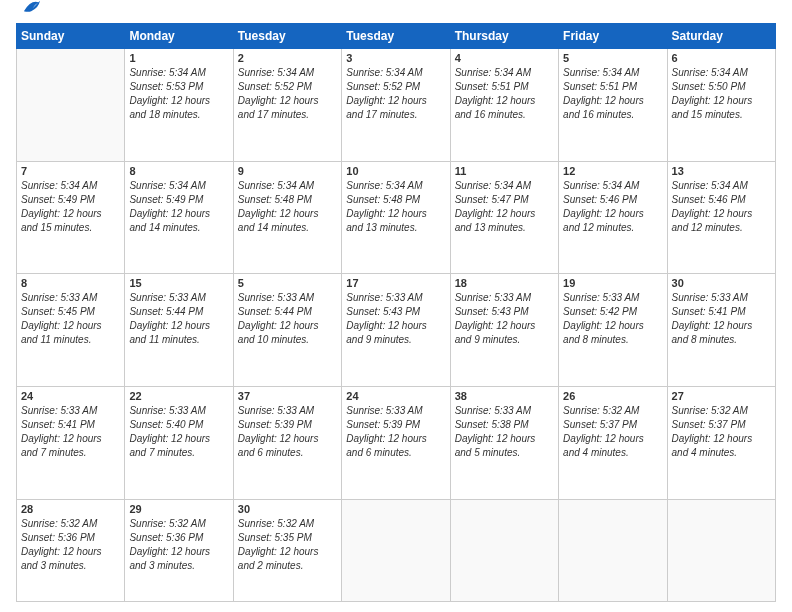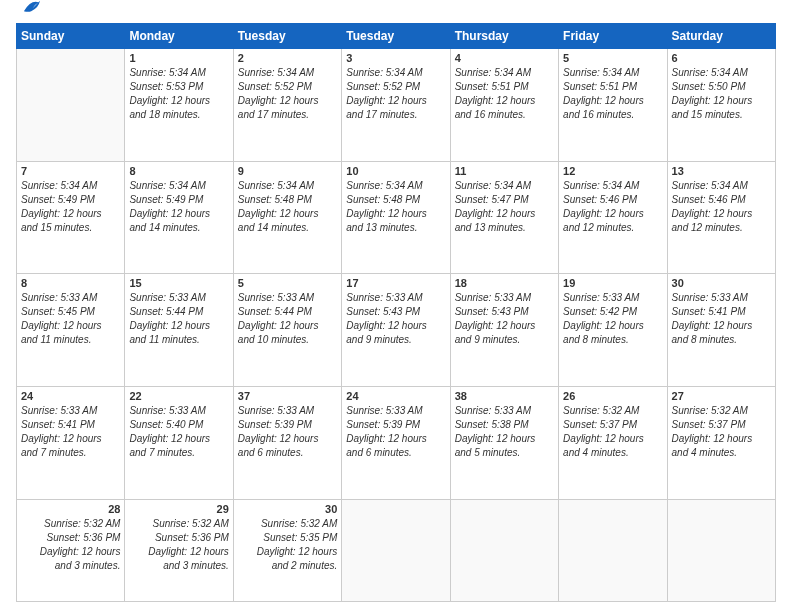--- a/index.html
+++ b/index.html
@@ -88,21 +88,20 @@
       font-size: 10px;
       line-height: 1.4;
       color: #333;
       font-style: italic;
     }
     .empty-cell {
       background: #f9f9f9;
     }
     .last-row td {
       height: 65px;
-      text-align: right;
     }
   </style>
 </head>
 <body>
 
 <div class="page">
   <div class="header">
     <div class="logo">
       <div>
         <div style="display:flex;align-items:center;">

